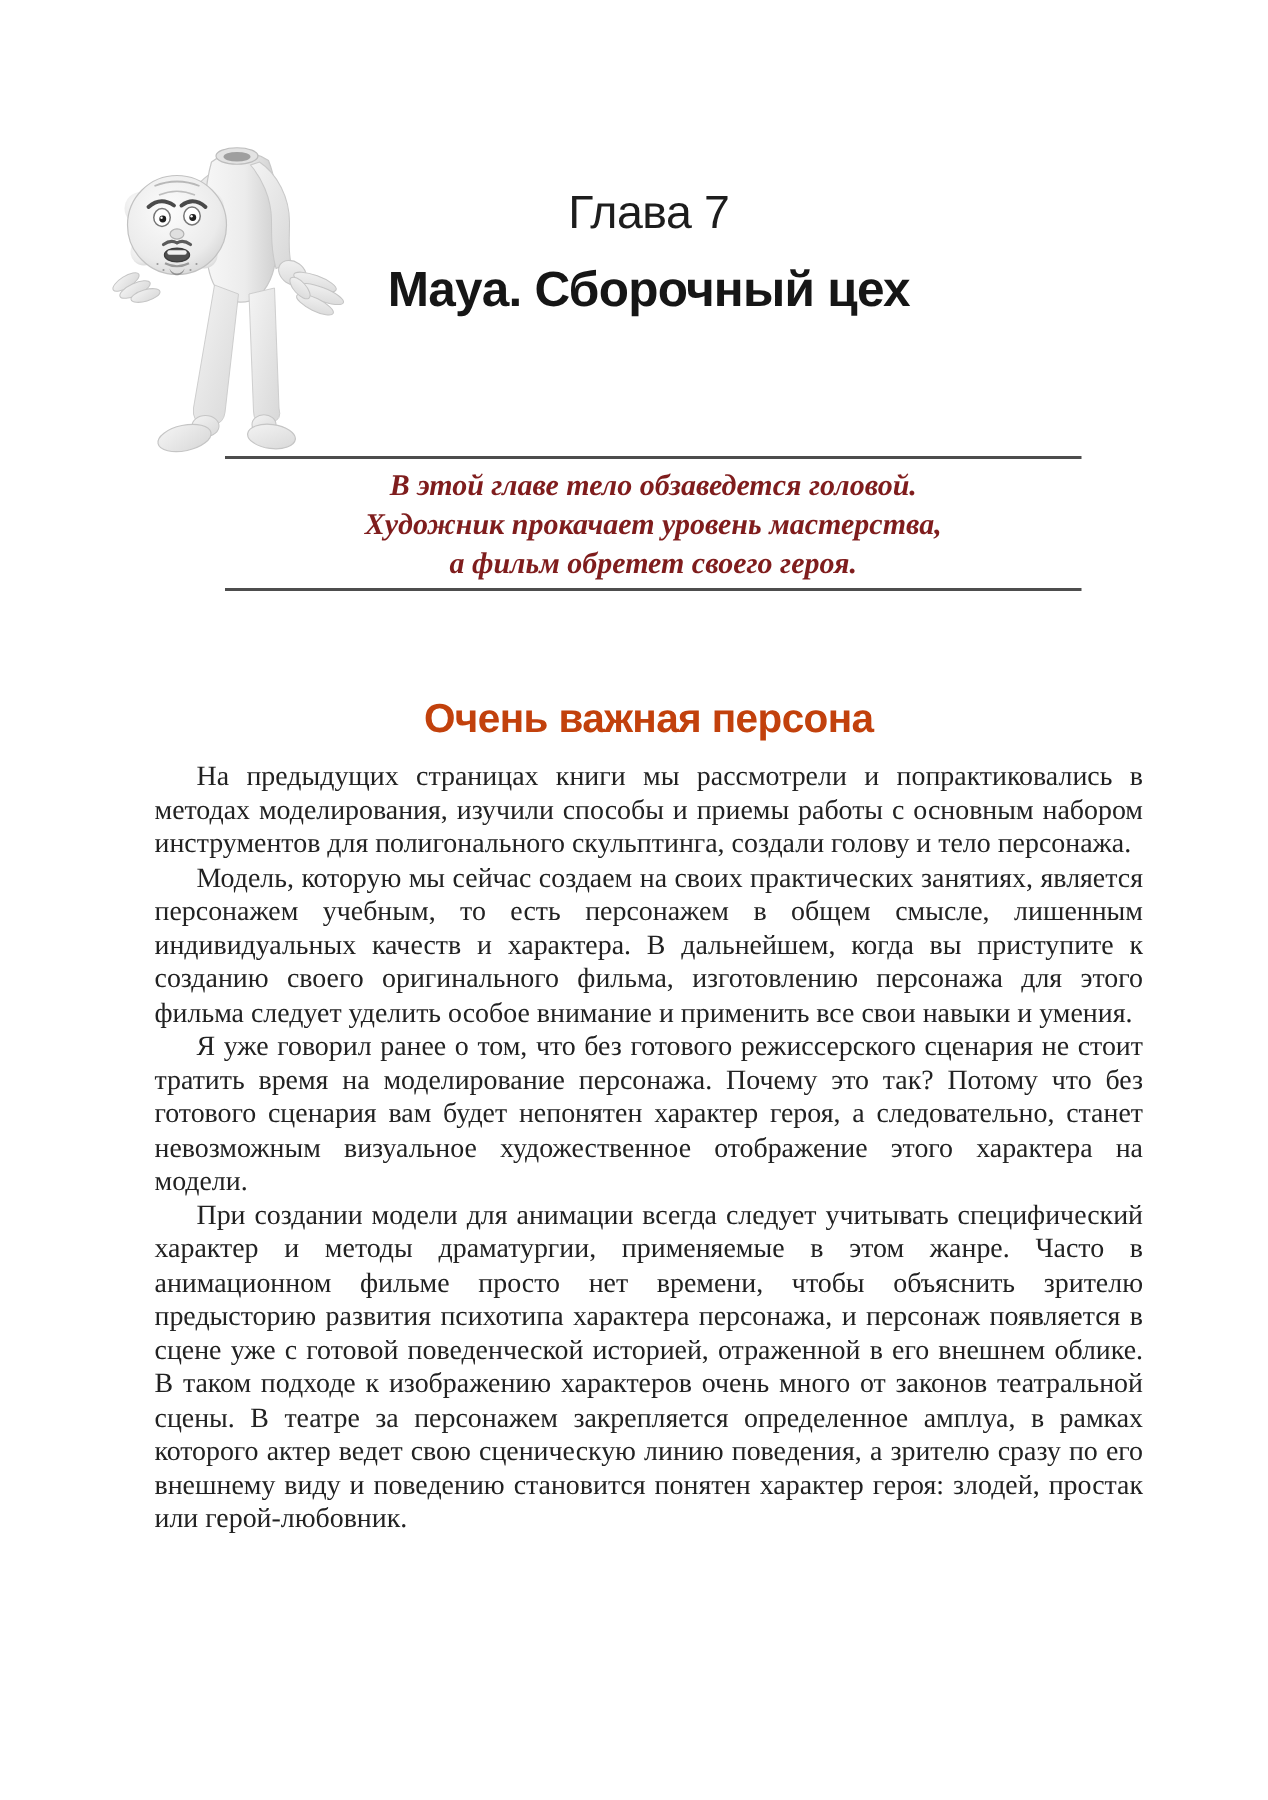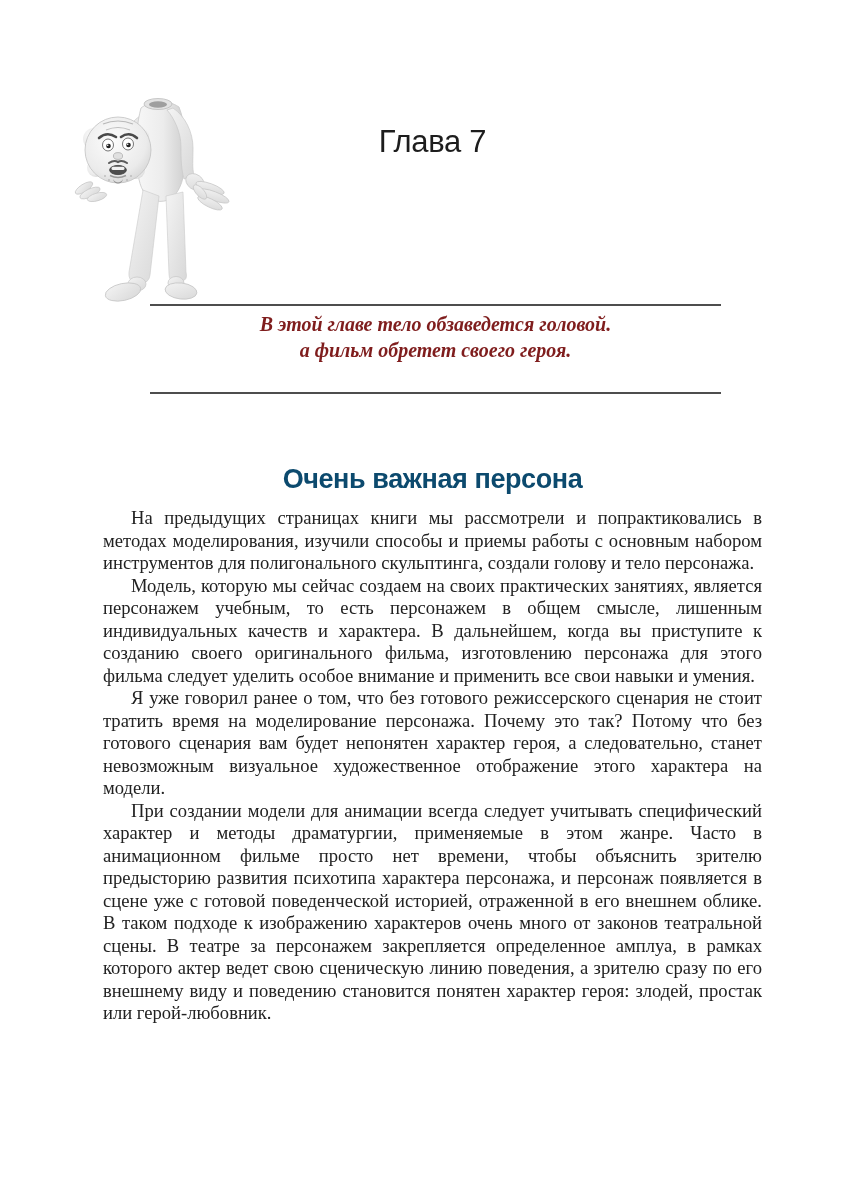--- a/index.html
+++ b/index.html
@@ -75,21 +75,21 @@
   .section-title {
     position: absolute;
     top: 464px;
     left: 103px;
     width: 659px;
     text-align: center;
     font-family: "Liberation Sans", sans-serif;
     font-size: 27px;
     font-weight: 700;
     letter-spacing: -0.4px;
-    color: #0c4a6e;
+    color: #c2410c;
   }
   
   .body-text {
     position: absolute;
     top: 507px;
     left: 103px;
     width: 659px;
     font-family: Liberation Serif, serif;
     font-size: 18.6px;
     line-height: 22.5px;
@@ -187,24 +187,26 @@
         <circle cx="68" cy="84" r="0.7" fill="#979797"></circle>
 
         <ellipse cx="21" cy="96" rx="10" ry="3.8" transform="rotate(-32 21 96)" fill="url(#gLimb)" stroke="#c5c5c5" stroke-width="0.7"></ellipse>
         <ellipse cx="27" cy="101" rx="11" ry="4" transform="rotate(-25 27 101)" fill="url(#gLimb)" stroke="#c5c5c5" stroke-width="0.7"></ellipse>
         <ellipse cx="34" cy="105" rx="10" ry="3.8" transform="rotate(-16 34 105)" fill="url(#gLimb)" stroke="#c5c5c5" stroke-width="0.7"></ellipse>
       </g>
     </svg>
   </div>
 
   <div class="chapter-label">Глава 7</div>
+  <div class="chapter-title">Maya. Сборочный цех</div>
 
   <div class="rule rule-top"></div>
   <div class="epigraph">
     <div>В этой главе тело обзаведется головой.</div>
+    <div>Художник прокачает уровень мастерства,</div>
     <div>а фильм обретет своего героя.</div>
   </div>
   <div class="rule rule-bottom"></div>
 
   <div class="section-title">Очень важная персона</div>
 
   <div class="body-text">
     <p>На предыдущих страницах книги мы рассмотрели и попрактиковались в методах моделирования, изучили способы и приемы работы с основным набором инструментов для полигонального скульптинга, создали голову и тело персонажа.</p>
     <p>Модель, которую мы сейчас создаем на своих практических занятиях, является персонажем учебным, то есть персонажем в общем смысле, лишенным индивидуальных качеств и характера. В дальнейшем, когда вы приступите к созданию своего оригинального фильма, изготовлению персонажа для этого фильма следует уделить особое внимание и применить все свои навыки и умения.</p>
     <p>Я уже говорил ранее о том, что без готового режиссерского сценария не стоит тратить время на моделирование персонажа. Почему это так? Потому что без готового сценария вам будет непонятен характер героя, а следовательно, станет невозможным визуальное художественное отображение этого характера на модели.</p>

